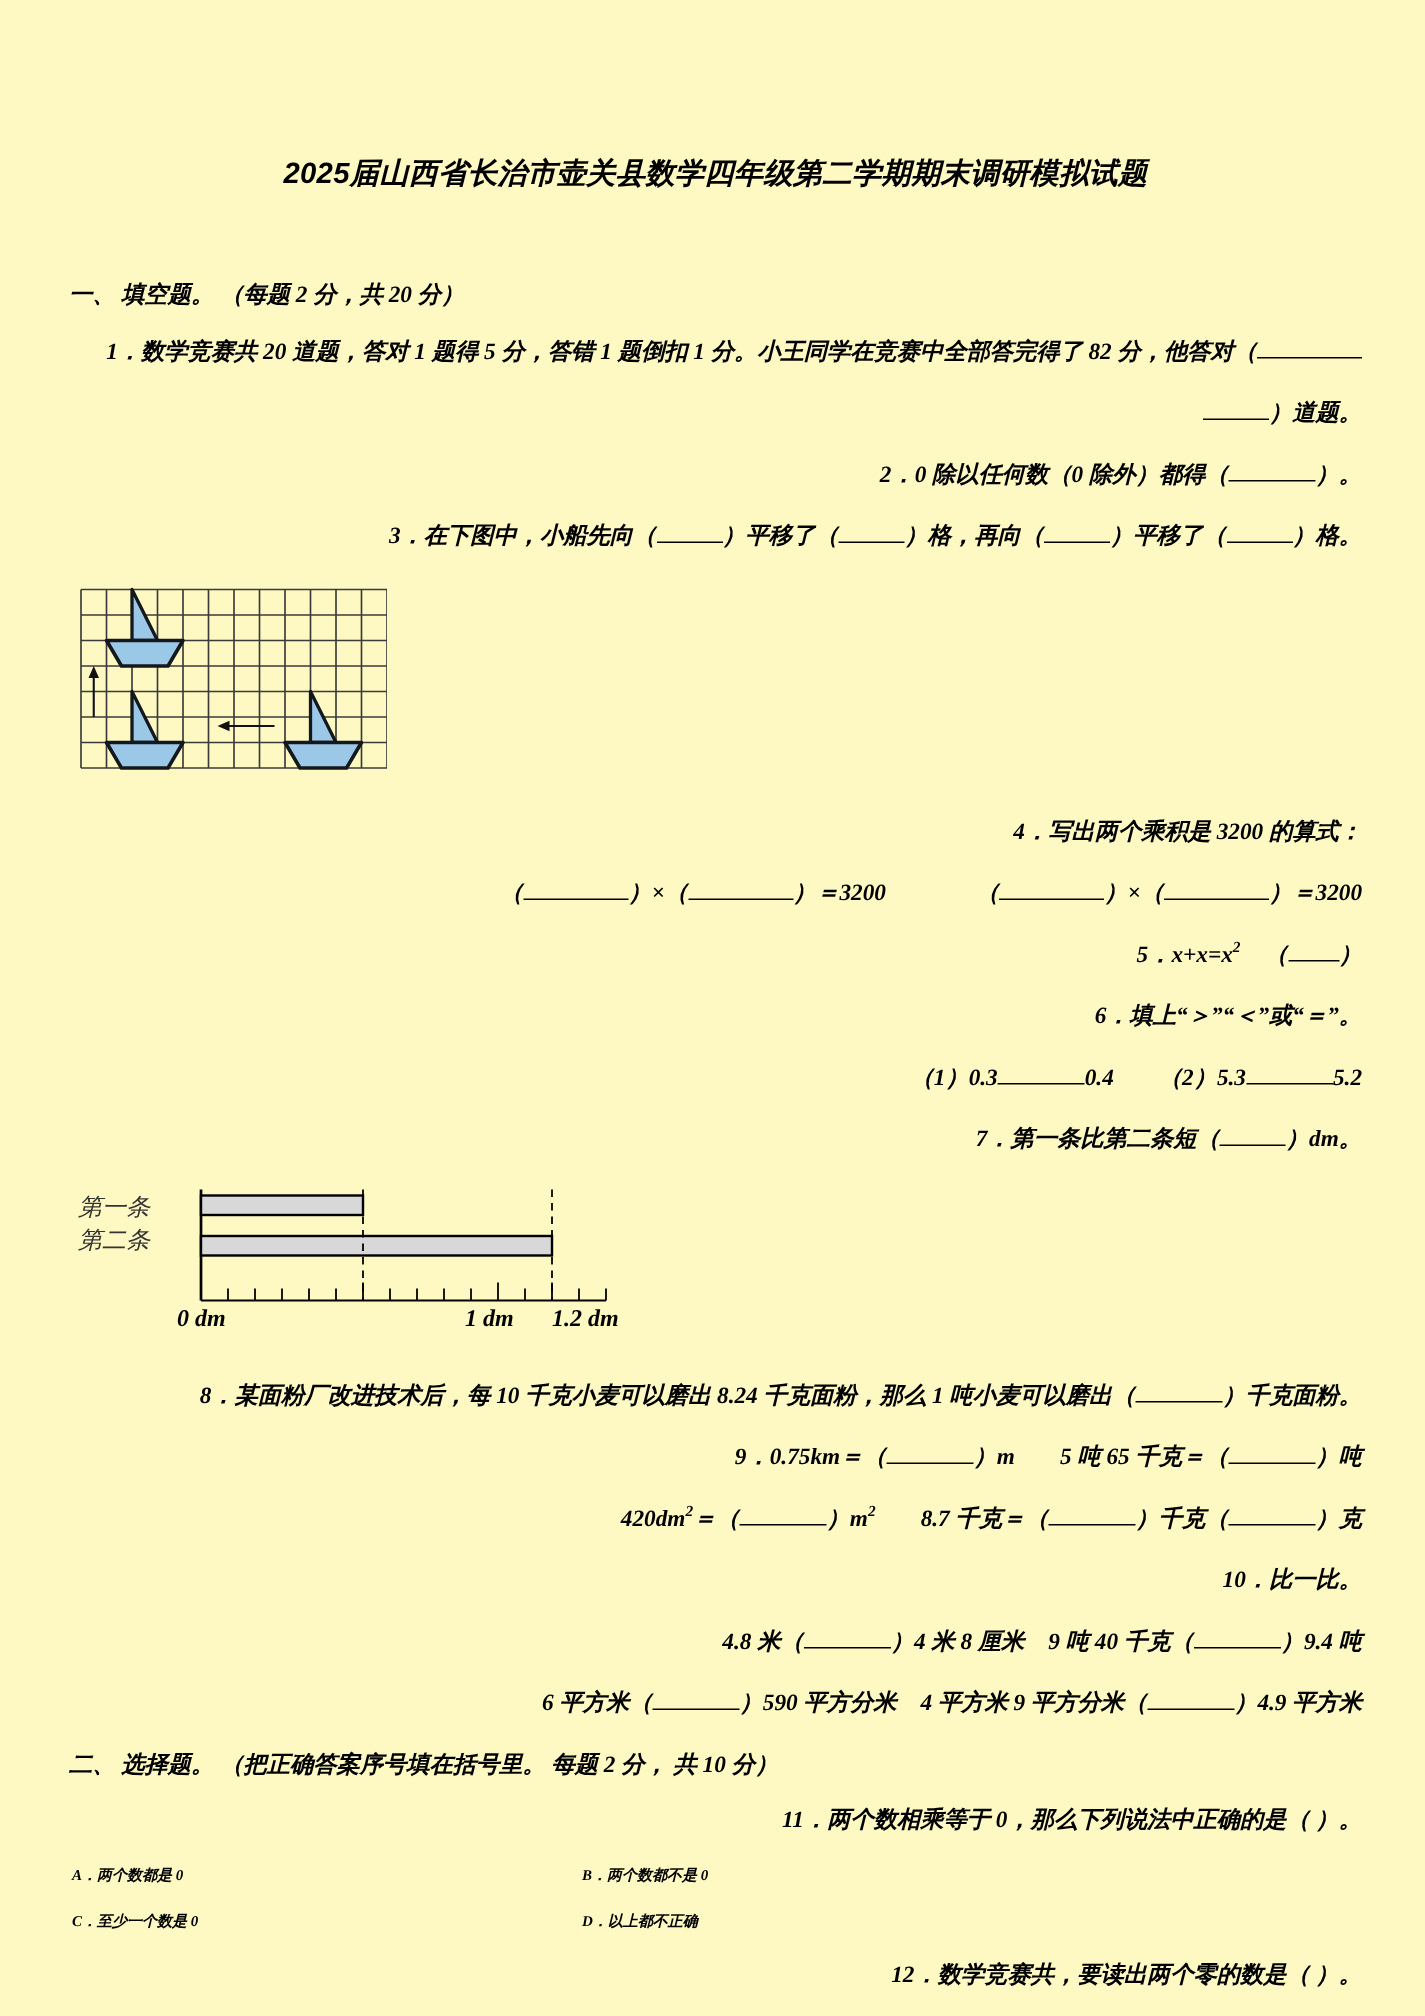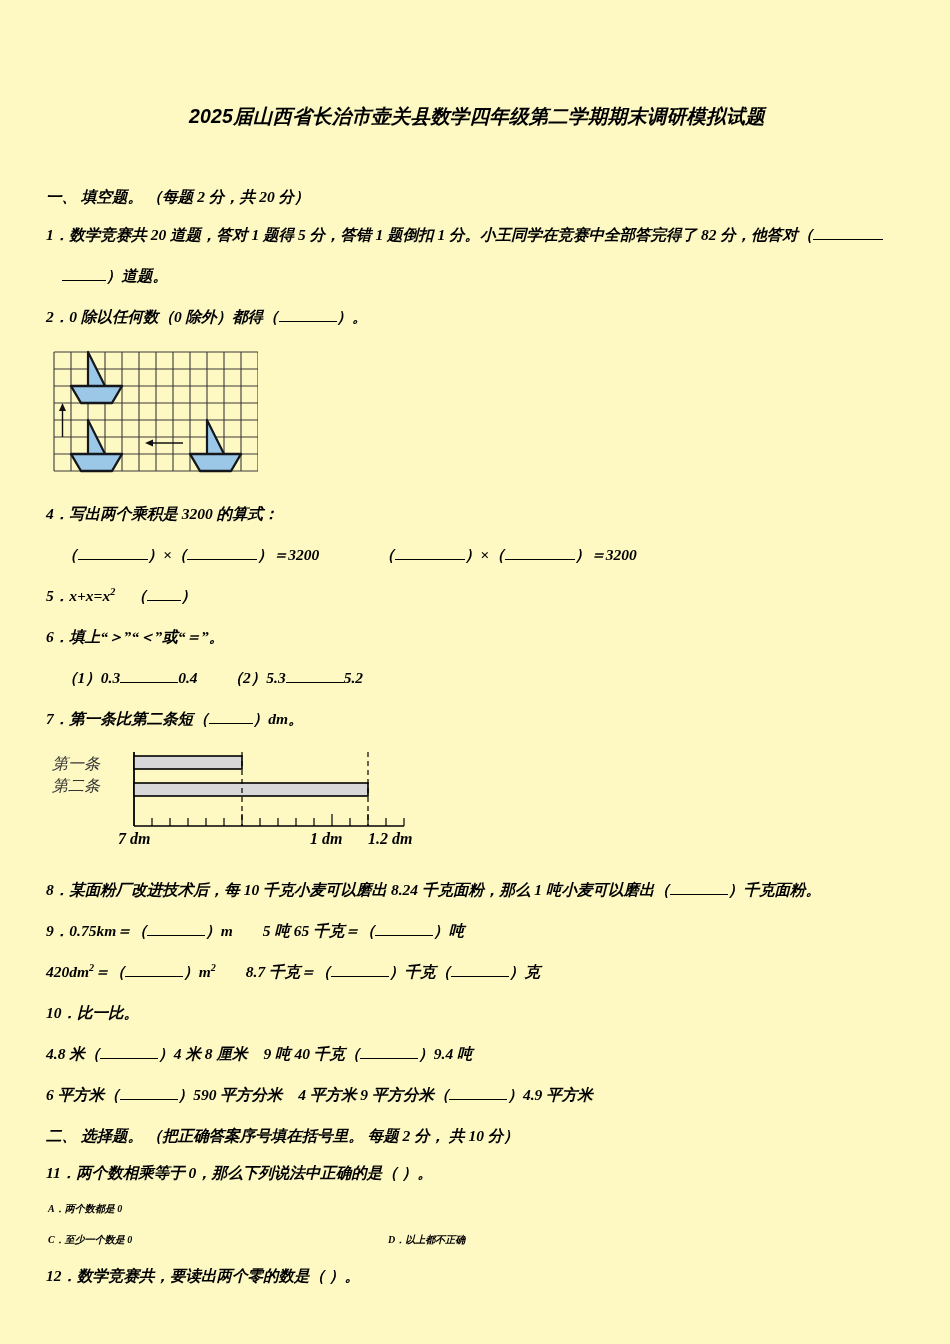--- a/index.html
+++ b/index.html
@@ -36,20 +36,21 @@
     font-size: 15.5px;
     font-weight: bold;
     margin: 0 0 14px 0;
     line-height: 1.5;
   }
   .q {
     font-size: 15.5px;
     line-height: 1.55;
     margin: 0 0 17px 0;
     font-weight: bold;
+    text-align: right;
   }
   .q-indent {
     padding-left: 16px;
   }
   .blank {
     display: inline-block;
     border-bottom: 1px solid #000;
     vertical-align: baseline;
   }
   .b-xs { width: 34px; }
@@ -112,20 +113,23 @@
       <span>1．</span><span>数学竞赛共 20 道题，答对 1 题得 5 分，答错 1 题倒扣 1 分。小王同学在竞赛中全部答完得了 82 分，他答对（</span><span class="blank b-lg"></span>
     </div>
     <div class="q q-indent">
       <span class="blank b-sm"></span><span>）道题。</span>
     </div>
 
     <div class="q">
       <span>2．</span><span>0 除以任何数（0 除外）都得（</span><span class="blank b-md"></span><span>）。</span>
     </div>
 
+    <div class="q">
+      <span>3．</span><span>在下图中，小船先向（</span><span class="blank b-sm"></span><span>）平移了（</span><span class="blank b-sm"></span><span>）格，再向（</span><span class="blank b-sm"></span><span>）平移了（</span><span class="blank b-sm"></span><span>）格。</span>
+    </div>
 
     <div class="boat-figure">
       <svg width="208" height="142" viewBox="0 0 208 142">
         <g stroke="#3a3a3a" stroke-width="1.1" fill="none">
           <line x1="4" y1="6" x2="208" y2="6"></line>
           <line x1="4" y1="23" x2="208" y2="23"></line>
           <line x1="4" y1="40" x2="208" y2="40"></line>
           <line x1="4" y1="57" x2="208" y2="57"></line>
           <line x1="4" y1="74" x2="208" y2="74"></line>
           <line x1="4" y1="91" x2="208" y2="91"></line>
@@ -224,21 +228,21 @@
         </g>
 
         <rect x="82" y="8" width="108" height="13" fill="#d8d8d8" stroke="#000" stroke-width="1.6"></rect>
 
         <rect x="82" y="35" width="234" height="13" fill="#d8d8d8" stroke="#000" stroke-width="1.6"></rect>
 
         <line x1="190" y1="4" x2="190" y2="78" stroke="#000" stroke-width="1.2" stroke-dasharray="5,4"></line>
         <line x1="316" y1="4" x2="316" y2="78" stroke="#000" stroke-width="1.2" stroke-dasharray="5,4"></line>
       </svg>
 
-      <span class="axis-label" style="left:66px; top:82px;">7 dm</span>
+      <span class="axis-label" style="left:66px; top:82px;">0 dm</span>
       <span class="axis-label" style="left:258px; top:82px;">1 dm</span>
       <span class="axis-label" style="left:316px; top:82px;">1.2 dm</span>
     </div>
 
     <div class="q">
       <span>8．</span><span>某面粉厂改进技术后，每 10 千克小麦可以磨出 8.24 千克面粉，那么 1 吨小麦可以磨出（</span><span class="blank b-md"></span><span>）千克面粉。</span>
     </div>
 
     <div class="q">
       <span>9．</span><span>0.75km＝（</span><span class="blank b-md"></span><span>）m</span><span class="spacer-md"></span><span>5 吨 65 千克＝（</span><span class="blank b-md"></span><span>）吨</span>
@@ -257,20 +261,21 @@
       <span>6 平方米（</span><span class="blank b-md"></span><span>）590 平方分米</span><span class="spacer-sm"></span><span>4 平方米 9 平方分米（</span><span class="blank b-md"></span><span>）4.9 平方米</span>
     </div>
 
     <div class="section-head">二、 选择题。 （把正确答案序号填在括号里。 每题 2 分， 共 10 分）</div>
 
     <div class="q">
       <span>11．</span><span>两个数相乘等于 0，那么下列说法中正确的是（   ）。</span>
     </div>
     <div class="opt-row">
       <div class="opt-col">A．两个数都是 0</div>
+      <div class="opt-col">B．两个数都不是 0</div>
     </div>
     <div class="opt-row">
       <div class="opt-col">C．至少一个数是 0</div>
       <div class="opt-col">D．以上都不正确</div>
     </div>
 
     <div class="q">
       <span>12．</span><span>数学竞赛共，要读出两个零的数是（   ）。</span>
     </div>
 

